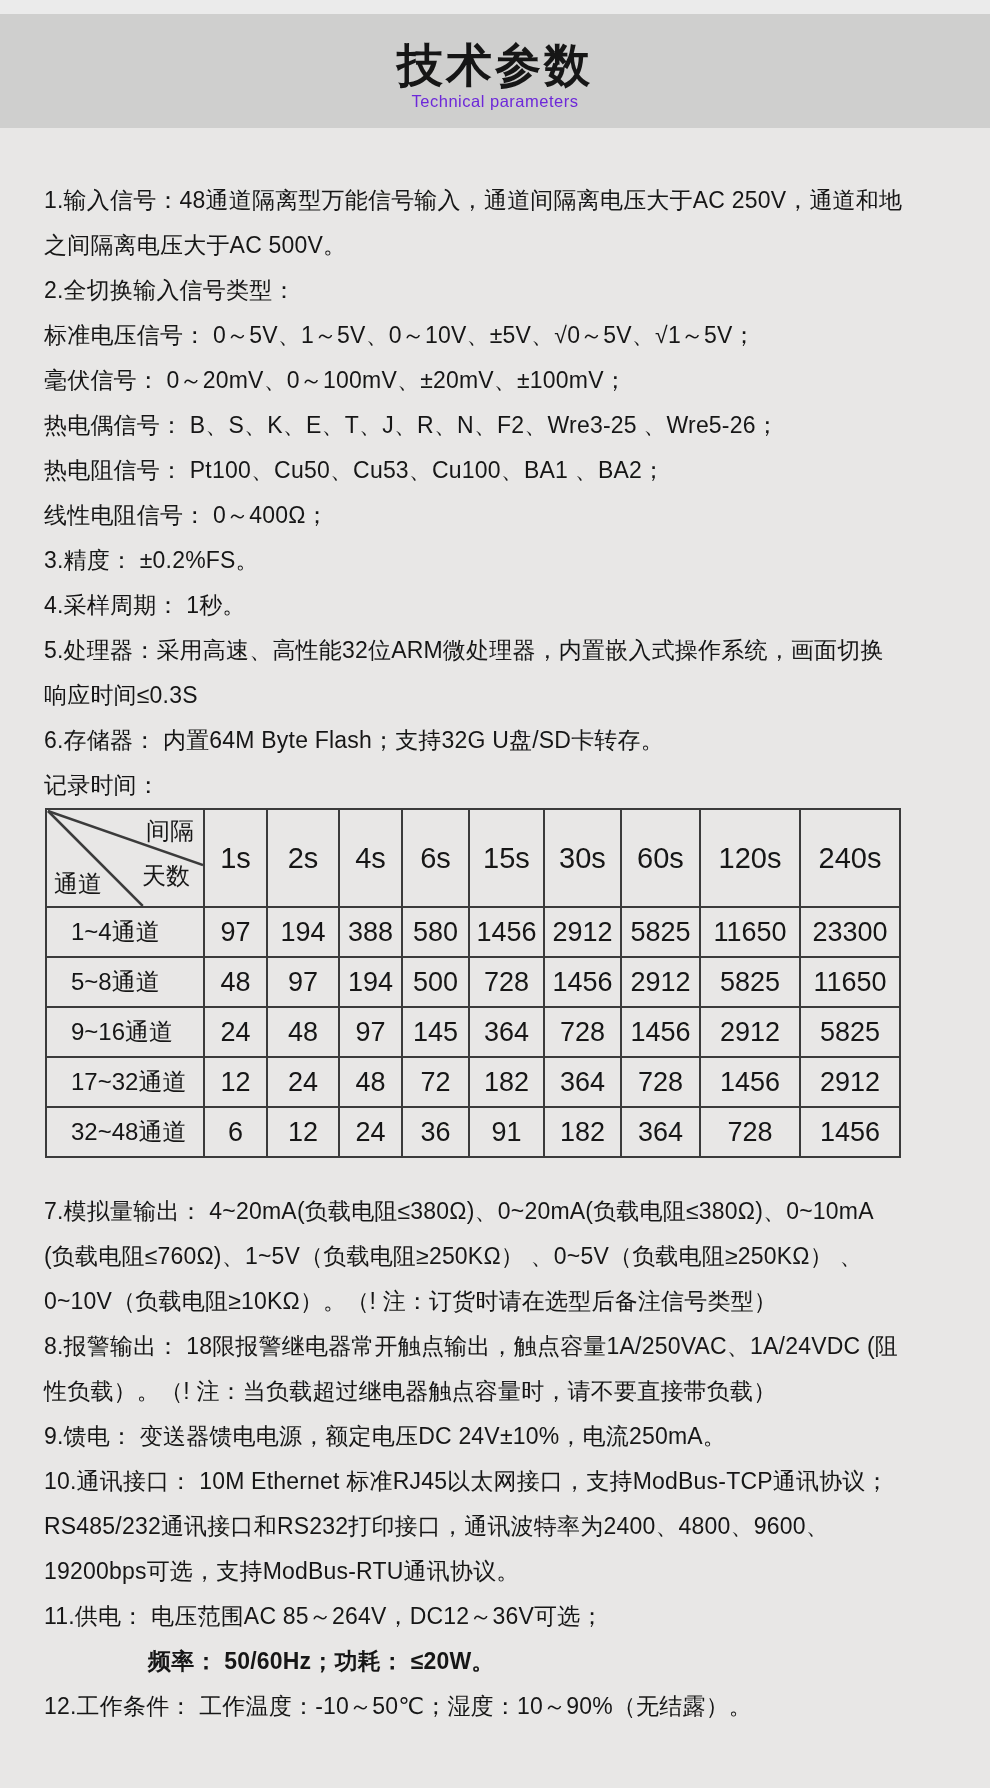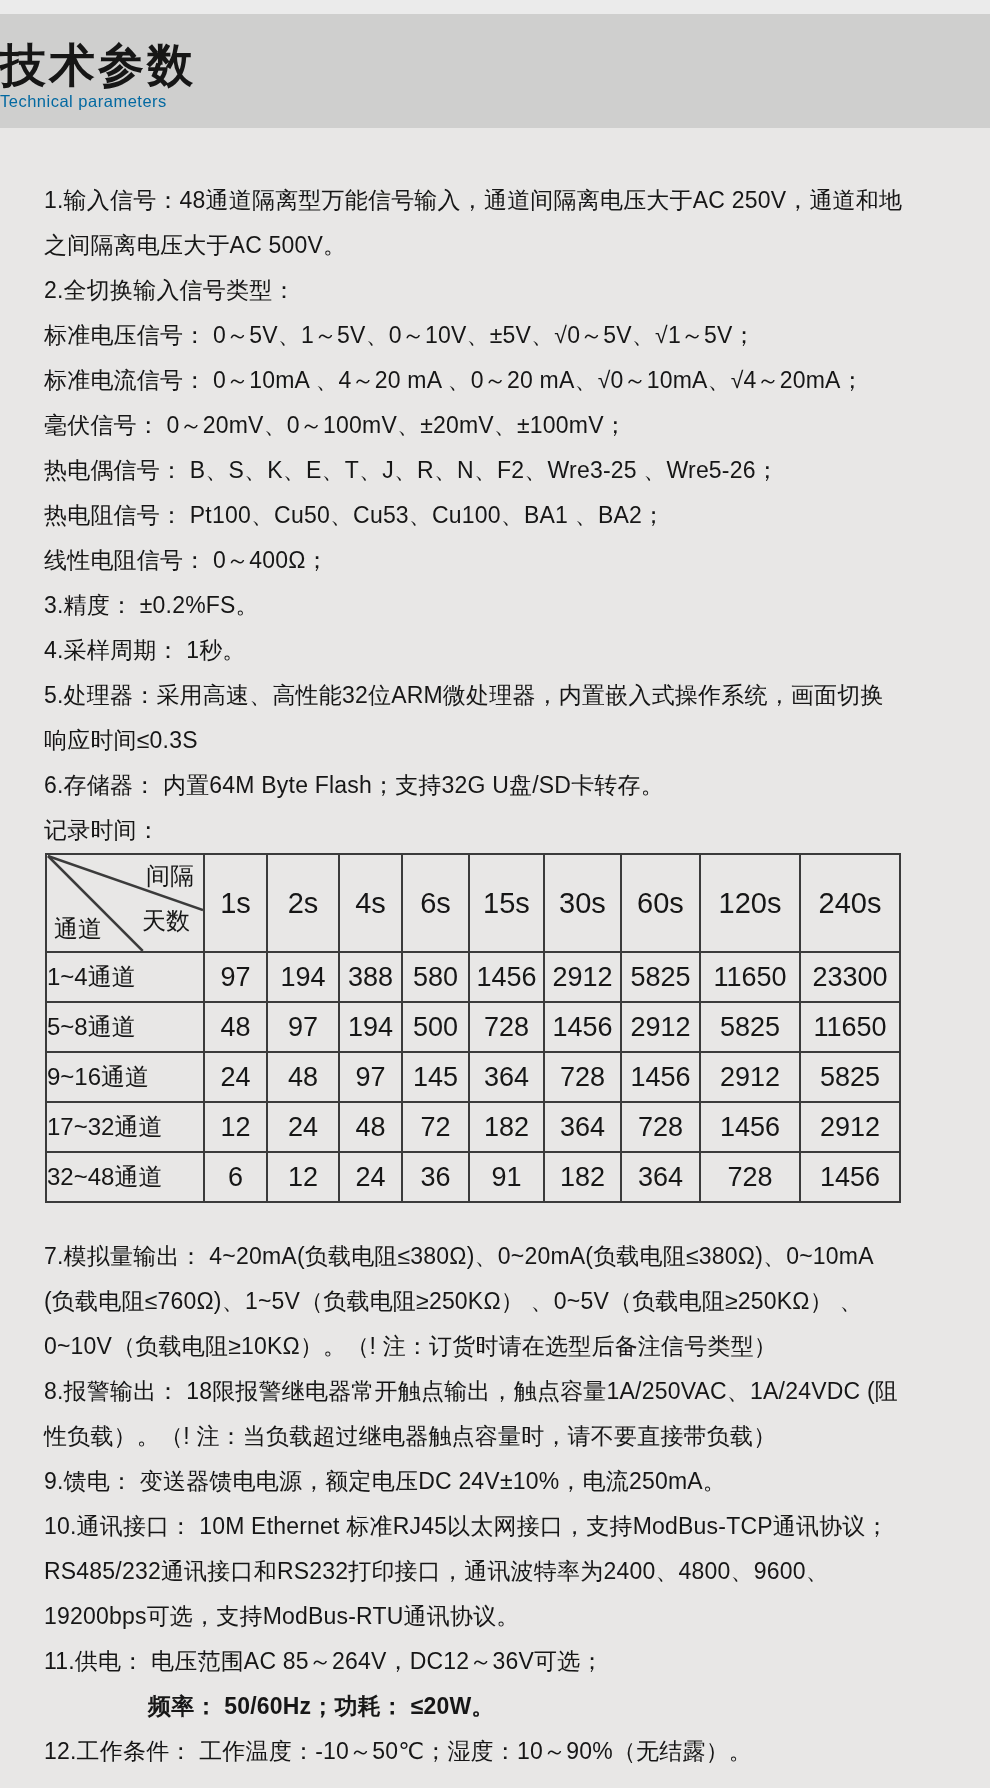--- a/index.html
+++ b/index.html
@@ -10,28 +10,28 @@
     color: var(--text, #161616);
     overflow: hidden;
   }
   .top-strip {
     height: 14px; width: 100%;
     background: var(--strip-bg, #ebebeb);
   }
   .header-band {
     height: 114px; width: 100%;
     background: var(--band-bg, #cfcfce);
-    display: flex; flex-direction: column; justify-content: center;
+    display: flex; flex-direction: column; align-items: center; justify-content: center;
   }
   .page-title {
     font-size: 46px; font-weight: bold; letter-spacing: 3px;
     line-height: 50px; margin-top: 8px;
   }
   .page-subtitle {
-    font-size: 16.5px; color: #0369a1; letter-spacing: 0.5px; margin-top: 2px;
+    font-size: 16.5px; color: #6d28d9; letter-spacing: 0.5px; margin-top: 2px;
   }
   .content {
     position: absolute; left: 44px; right: 26px; top: 0;
   }
   .lines-top { margin-top: 178px; }
   .line {
     height: 45px; line-height: 45px;
     font-size: 23px; white-space: nowrap;
     letter-spacing: 0.2px;
   }
@@ -50,21 +50,21 @@
     padding: 0;
     font-weight: normal;
     text-align: center;
     vertical-align: middle;
     overflow: hidden;
   }
   table.rec thead th { height: 96px; font-size: 29px; }
   table.rec tbody tr { height: 50px; }
   table.rec tbody td { font-size: 27px; }
   table.rec .rowlabel {
-    text-align: left; padding-left: 0; font-size: 24px; white-space: nowrap;
+    text-align: left; padding-left: 24px; font-size: 24px; white-space: nowrap;
   }
   th.corner { position: relative; }
   th.corner svg { position: absolute; left: 0; top: 0; width: 100%; height: 100%; }
   th.corner .c-lab { position: absolute; font-size: 24px; font-weight: normal; }
   .c-interval { top: 5px; right: 9px; }
   .c-days  { top: 50px; right: 13px; }
   .c-channel { bottom: 6px; left: 7px; }
   .lines-bottom { margin-top: 31px; }
 </style>
 </head>
@@ -77,21 +77,20 @@
   <div class="page-subtitle">Technical parameters</div>
 </div>
 
 <div class="content">
 
   <div class="lines-top" id="lines-top">
       <div class="line">1.输入信号：48通道隔离型万能信号输入，通道间隔离电压大于AC 250V，通道和地</div>
       <div class="line">之间隔离电压大于AC 500V。</div>
       <div class="line">2.全切换输入信号类型：</div>
       <div class="line">标准电压信号： 0～5V、1～5V、0～10V、±5V、√0～5V、√1～5V；</div>
-      <div class="line">标准电流信号： 0～10mA 、4～20 mA 、0～20 mA、√0～10mA、√4～20mA；</div>
       <div class="line">毫伏信号： 0～20mV、0～100mV、±20mV、±100mV；</div>
       <div class="line">热电偶信号： B、S、K、E、T、J、R、N、F2、Wre3-25 、Wre5-26；</div>
       <div class="line">热电阻信号： Pt100、Cu50、Cu53、Cu100、BA1 、BA2；</div>
       <div class="line">线性电阻信号： 0～400Ω；</div>
       <div class="line">3.精度： ±0.2%FS。</div>
       <div class="line">4.采样周期： 1秒。</div>
       <div class="line">5.处理器：采用高速、高性能32位ARM微处理器，内置嵌入式操作系统，画面切换</div>
       <div class="line">响应时间≤0.3S</div>
       <div class="line">6.存储器： 内置64M Byte Flash；支持32G U盘/SD卡转存。</div>
       <div class="line">记录时间：</div>

